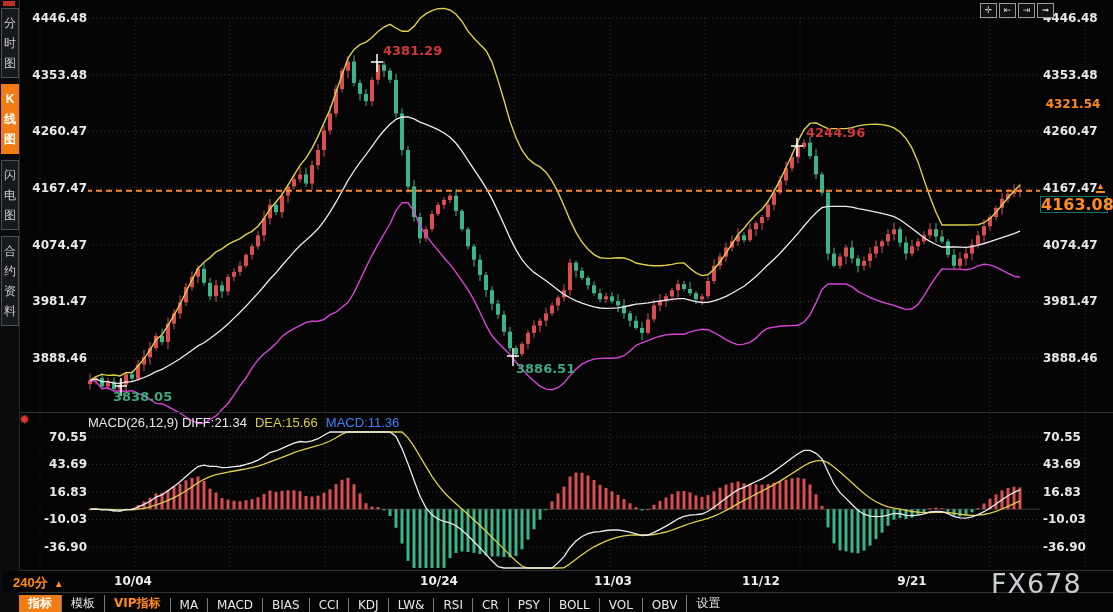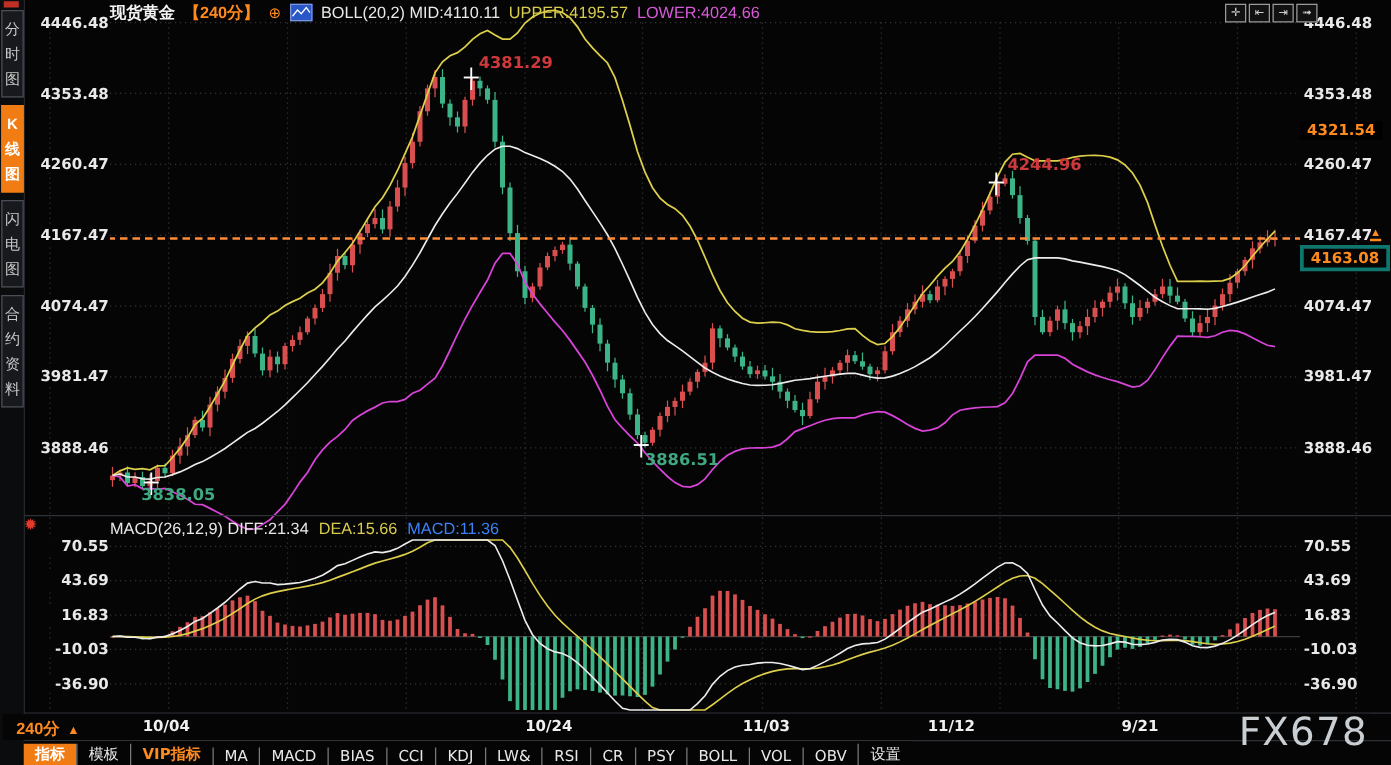--- a/index.html
+++ b/index.html
@@ -26,22 +26,22 @@
   .ticon{width:15px;height:13px;border:1px solid #9a9a9a;background:#111;color:#cfcfcf;font-size:9px;
          display:flex;align-items:center;justify-content:center;line-height:1;}
   
   .pl{position:absolute;left:30px;width:56px;text-align:right;color:#e9e9e9;font-size:12px;font-weight:bold;
       font-family:"DejaVu Sans","Liberation Sans",sans-serif;background:#050505;padding:0 1px;z-index:4;}
   .pr{position:absolute;left:1043px;width:64px;text-align:left;color:#e9e9e9;font-size:12px;font-weight:bold;
       font-family:"DejaVu Sans","Liberation Sans",sans-serif;z-index:4;}
   .box-orange{position:absolute;left:1040px;width:66px;height:15px;background:#000;color:#ff8a1e;
       font-size:12px;font-weight:bold;text-align:center;line-height:15px;z-index:5;
       font-family:"DejaVu Sans","Liberation Sans",sans-serif;}
-  .box-last{position:absolute;left:1040px;width:66px;height:15px;background:#050505;color:#ff8a1e;border:3px solid #0f766e;
-      font-size:12px;font-weight:bold;text-align:center;line-height:15px;z-index:5;
+  .box-last{position:absolute;left:1040px;width:66px;height:15px;background:#050505;color:#ff8a1e;border:1px solid #0f766e;
+      font-size:16px;font-weight:bold;text-align:center;line-height:15px;z-index:5;
       font-family:"DejaVu Sans","Liberation Sans",sans-serif;}
   .tick-arrow{position:absolute;left:1096px;top:181px;color:#ff8a1e;font-size:9px;border-bottom:2px solid #ff8a1e;
       line-height:10px;z-index:5;}
   
   #macdhdr{position:absolute;left:88px;top:415px;display:flex;gap:8px;font-size:13px;white-space:nowrap;z-index:6;}
   #macdhdr .m1{color:#e8e8e8;} #macdhdr .m2{color:#d8cc4c;} #macdhdr .m3{color:#3b82f6;}
   .starburst{position:absolute;left:19px;top:413px;color:#e03a2e;font-size:13px;z-index:6;line-height:14px;}
   
   .anno{position:absolute;font-size:13px;font-weight:bold;z-index:5;
         font-family:"DejaVu Sans","Liberation Sans",sans-serif;}
@@ -56,21 +56,21 @@
   .xhl{position:absolute;left:164px;top:1px;background:#1b1b1b;color:#ff8a1e;font-size:12px;font-weight:bold;
        padding:2px 6px;white-space:nowrap;}
   
   #toolbar{position:absolute;left:19px;top:593px;height:19px;display:flex;align-items:flex-end;z-index:6;
            font-size:12px;background:#050505;}
   .tb-item{display:flex;align-items:center;padding:0 9px;color:#e8e8e8;border-left:1px solid #7a7a7a;cursor:pointer;
            font-family:"DejaVu Sans","Liberation Sans",sans-serif;white-space:nowrap;}
   .tb-item:first-child{border-left:none;}
   .tb-item.active{background:#f07c13;color:#fff;font-weight:bold;}
   .tb-item.vip{color:#ff8a1e;font-weight:bold;}
-  #wm{position:absolute;left:991px;top:568px;font-size:31px;color:#c9ced3;letter-spacing:1px;z-index:7;
+  #wm{position:absolute;left:991px;top:568px;font-size:27px;color:#c9ced3;letter-spacing:1px;z-index:7;
       font-family:"DejaVu Sans","Liberation Sans",sans-serif;}
   svg{position:absolute;left:0;top:0;z-index:1;}
 </style>
 </head>
 <body>
 
 <div id="app">
 
   <div id="sidebar">
     <div class="side-logo"></div>
@@ -585,33 +585,20 @@
       <line x1="371" y1="62" x2="383" y2="62" stroke="#fff" stroke-width="1.5"></line>
       <line x1="377" y1="54" x2="377" y2="72" stroke="#fff" stroke-width="1.5"></line>
       <line x1="791" y1="146" x2="803" y2="146" stroke="#fff" stroke-width="1.5"></line>
       <line x1="797" y1="138" x2="797" y2="156" stroke="#fff" stroke-width="1.5"></line>
       <line x1="507" y1="356" x2="519" y2="356" stroke="#fff" stroke-width="1.5"></line>
       <line x1="513" y1="348" x2="513" y2="366" stroke="#fff" stroke-width="1.5"></line>
       <line x1="115" y1="386" x2="127" y2="386" stroke="#fff" stroke-width="1.5"></line>
       <line x1="121" y1="378" x2="121" y2="396" stroke="#fff" stroke-width="1.5"></line>
     </svg>
 
-  <div id="hdr">
-    <span class="h-sym">现货黄金</span>
-    <span class="h-per">【240分】</span>
-    <span class="h-circ">⊕</span>
-    <span class="h-mini">
-        <svg width="16" height="12">
-          <polyline points="1,9 5,4 8,7 12,2 15,6" fill="none" stroke="#fff" stroke-width="1"></polyline>
-        </svg>
-      </span>
-    <span class="h-boll">BOLL(20,2) MID:4110.11</span>
-    <span class="h-upper">UPPER:4195.57</span>
-    <span class="h-lower">LOWER:4024.66</span>
-  </div>
 
   <div id="topicons">
       <div class="ticon">✛</div>
       <div class="ticon">⇤</div>
       <div class="ticon">⇥</div>
       <div class="ticon">➟</div>
     </div>
 
   <div id="axis-left">
       <div class="pl" style="top: 11px;">4446.48</div>

